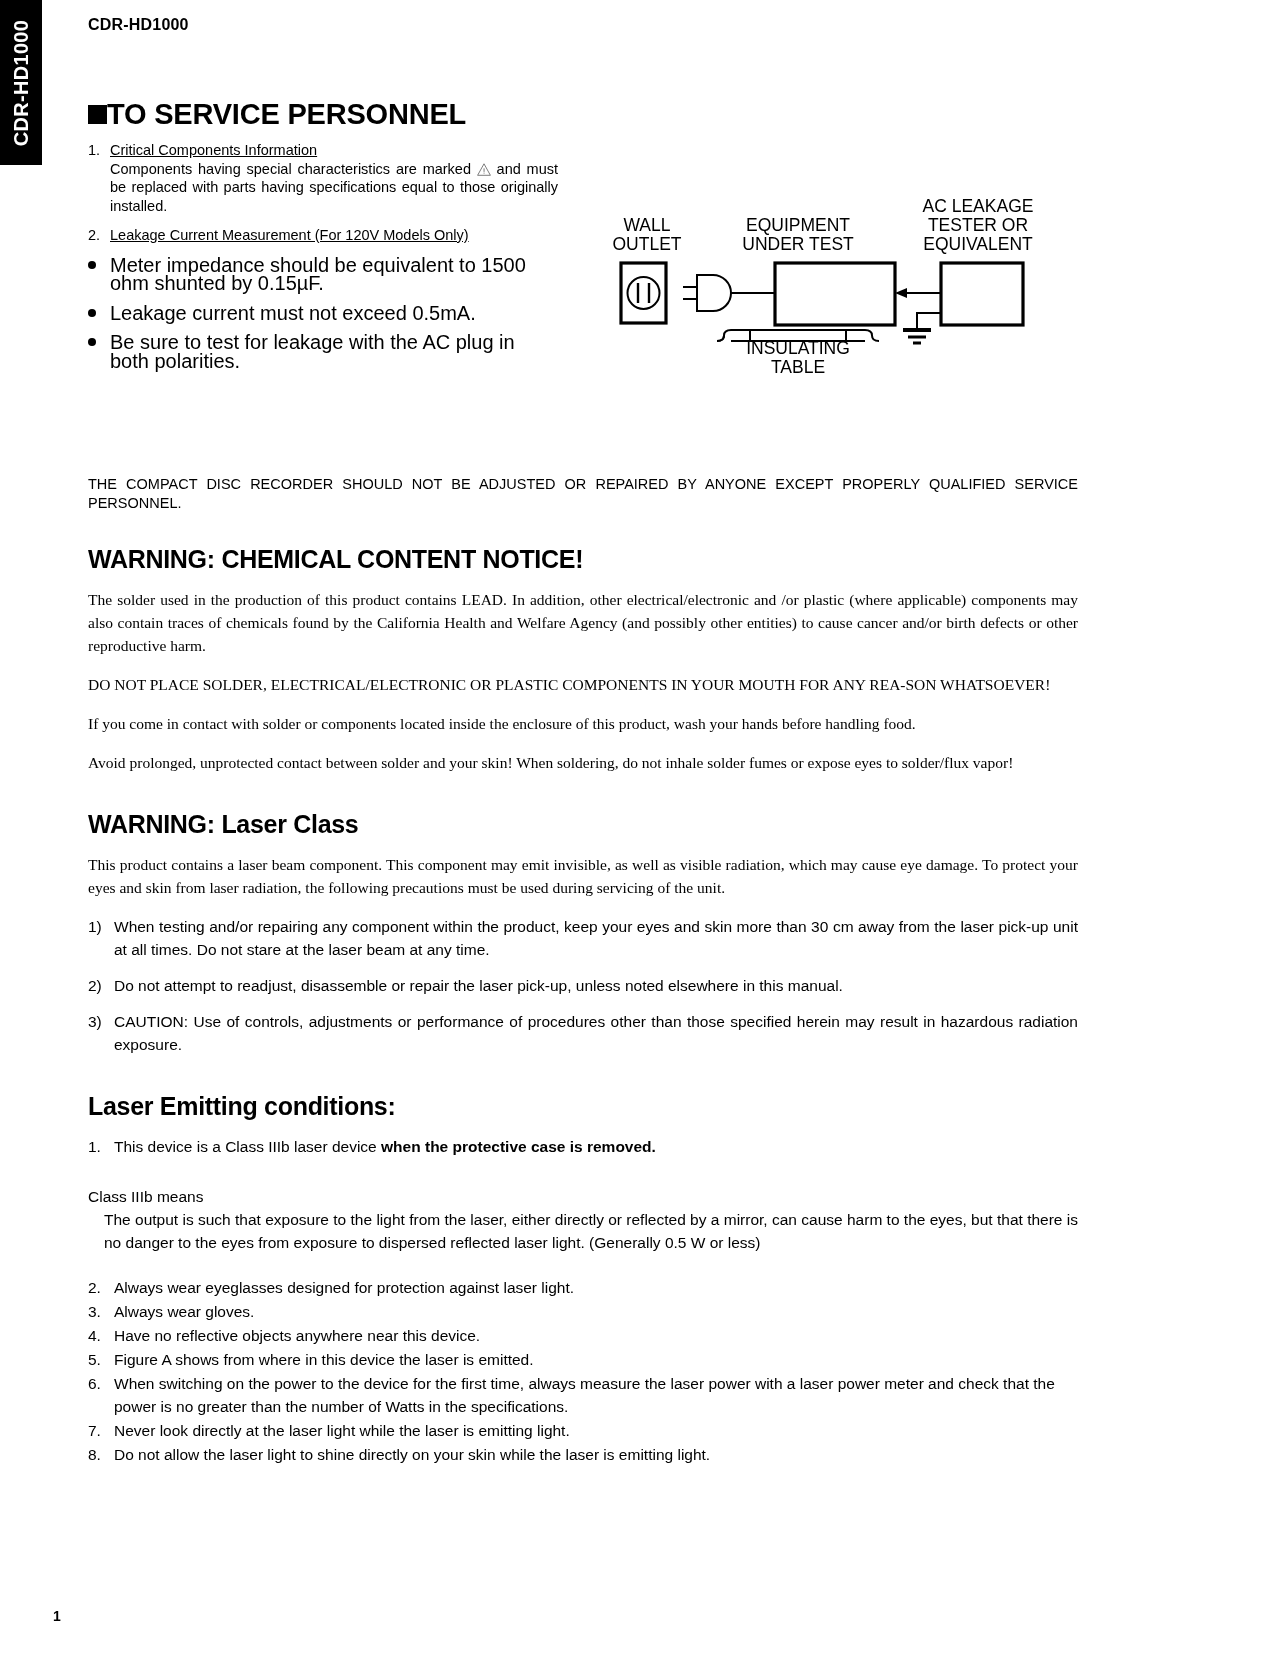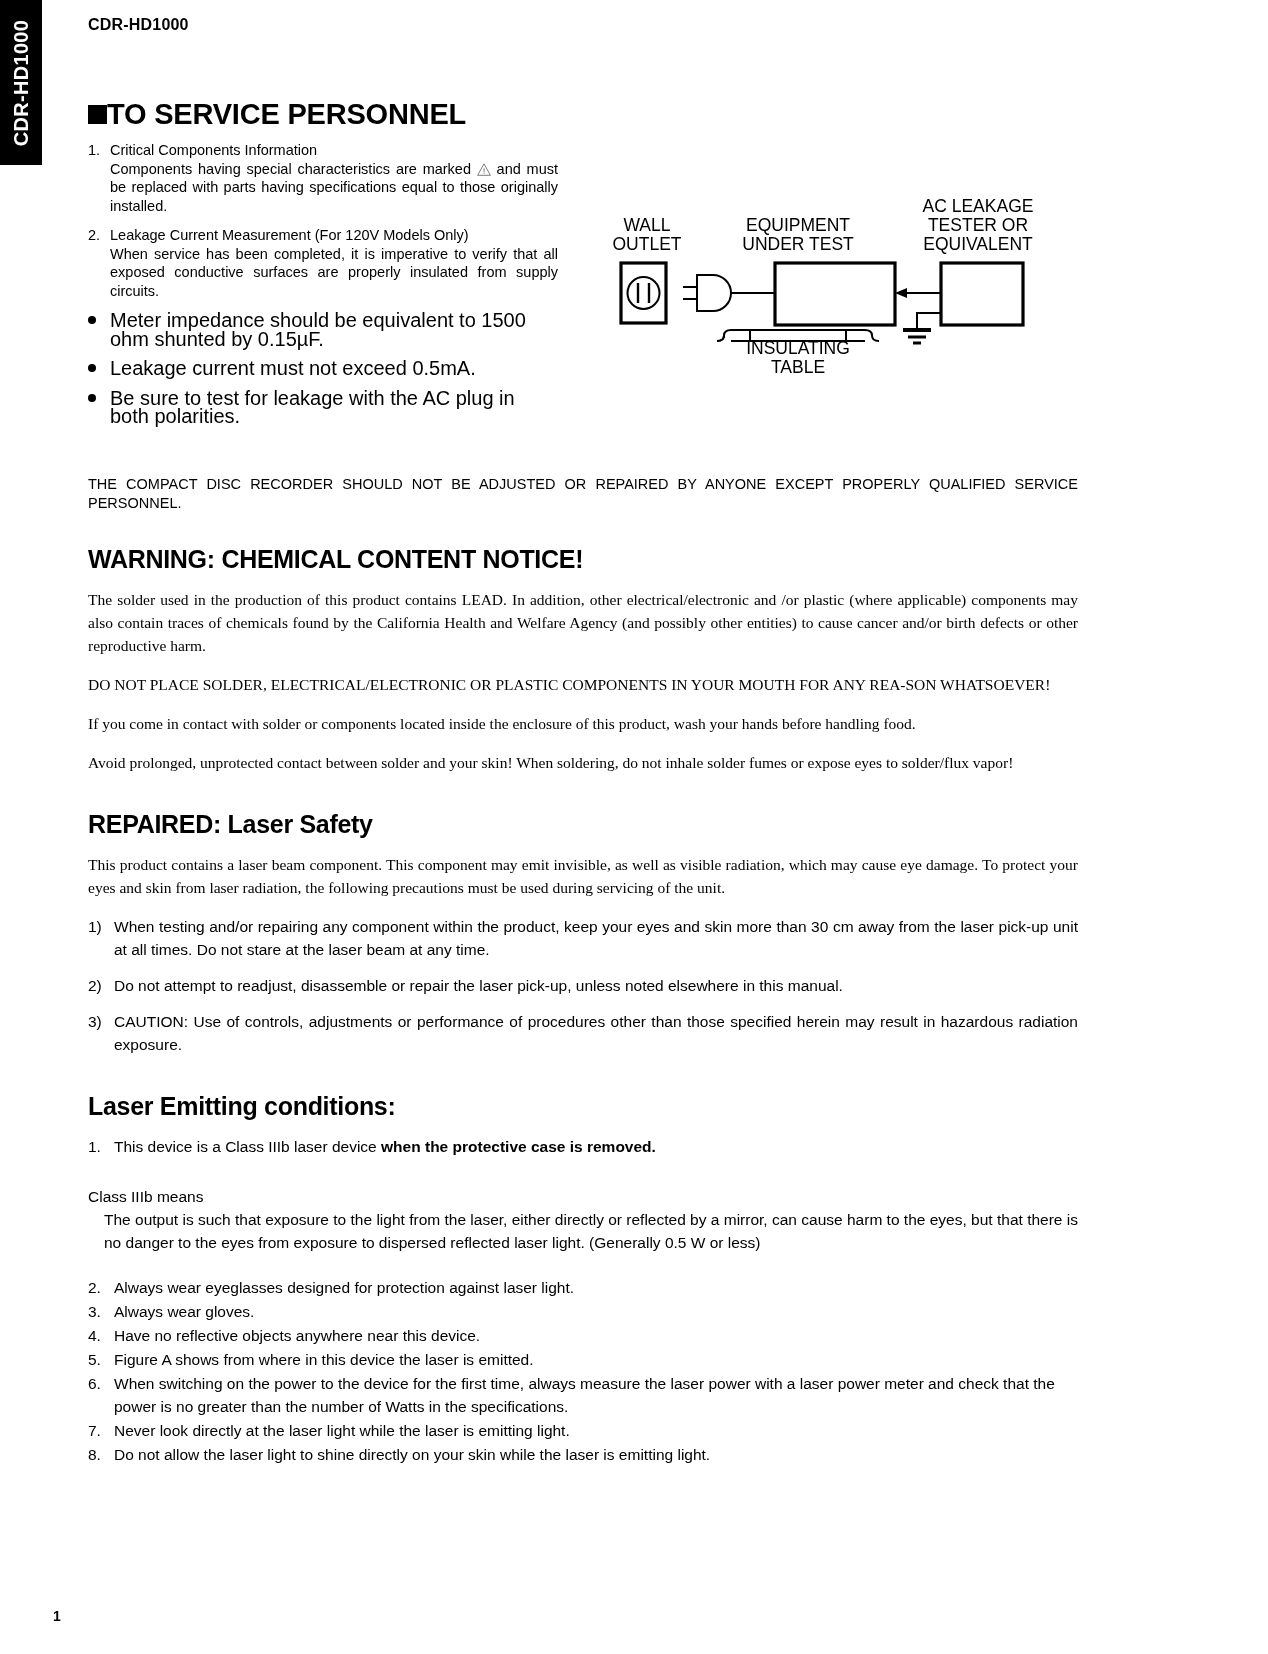--- a/index.html
+++ b/index.html
@@ -96,20 +96,21 @@
   }
   .num-item .body {
     flex: 1 1 auto;
     font-size: 14.5px;
     line-height: 18.5px;
     text-align: justify;
   }
   .num-item .body .first-line {
     text-align: left;
     display: block;
+    text-decoration: underline;
   }
 
   .bul-item {
     display: flex;
     margin-bottom: 11px;
   }
   .bul-item .marker {
     flex: 0 0 22px;
     font-size: 14.5px;
     line-height: 18.5px;
@@ -239,21 +240,20 @@
             <rect x="6.6" y="9.6" width="0.9" height="1" fill="#6d6d6d"></rect>
           </svg>
           <span>and must be replaced with parts having specifications equal to those originally installed.</span>
         </div>
       </div>
 
       <div class="num-item">
         <div class="marker">2.</div>
         <div class="body">
           <span class="first-line">Leakage Current Measurement (For 120V Models Only)</span>
-          <span>When service has been completed, it is imperative to verify that all exposed conductive surfaces are properly insulated from supply circuits.</span>
         </div>
       </div>
 
       <div class="bul-item">
         <div class="marker"><span class="dot"></span></div>
         <div class="body">Meter impedance should be equivalent to 1500 ohm shunted by 0.15µF.</div>
       </div>
       <div class="bul-item">
         <div class="marker"><span class="dot"></span></div>
         <div class="body">Leakage current must not exceed 0.5mA.</div>
@@ -316,21 +316,21 @@
   </div>
 
   <div class="caps-statement">THE COMPACT DISC RECORDER SHOULD NOT BE ADJUSTED OR REPAIRED BY ANYONE EXCEPT PROPERLY QUALIFIED SERVICE PERSONNEL.</div>
 
   <h2 class="sec">WARNING: CHEMICAL CONTENT NOTICE!</h2>
   <p class="body">The solder used in the production of this product contains LEAD.  In addition, other electrical/electronic and /or plastic (where applicable) components may also contain traces of chemicals found by the California Health and Welfare Agency (and possibly other entities) to cause cancer and/or birth defects or other reproductive harm.</p>
   <p class="body">DO NOT PLACE SOLDER, ELECTRICAL/ELECTRONIC OR PLASTIC COMPONENTS IN YOUR MOUTH FOR ANY REA-SON WHATSOEVER!</p>
   <p class="body">If you come in contact with solder or components located inside the enclosure of this product, wash your hands before handling food.</p>
   <p class="body">Avoid prolonged, unprotected contact between solder and your skin!  When soldering, do not inhale solder fumes or expose eyes to solder/flux vapor!</p>
 
-  <h2 class="sec tight">REPAIRED: Laser Safety</h2>
+  <h2 class="sec tight">WARNING: Laser Class</h2>
   <p class="body">This product contains a laser beam component. This component may emit invisible, as well as visible radiation, which may cause eye damage. To protect your eyes and skin from laser radiation, the following precautions must be used during servicing of the unit.</p>
 
   <div class="ol-row">
     <div class="mk">1)</div>
     <div class="tx">When testing and/or repairing any component within the product, keep your eyes and skin more than 30 cm away from the laser pick-up unit at all times. Do not stare at the laser beam at any time.</div>
   </div>
   <div class="ol-row">
     <div class="mk">2)</div>
     <div class="tx nojust">Do not attempt to readjust, disassemble or repair the laser pick-up, unless noted elsewhere in this manual.</div>
   </div>

